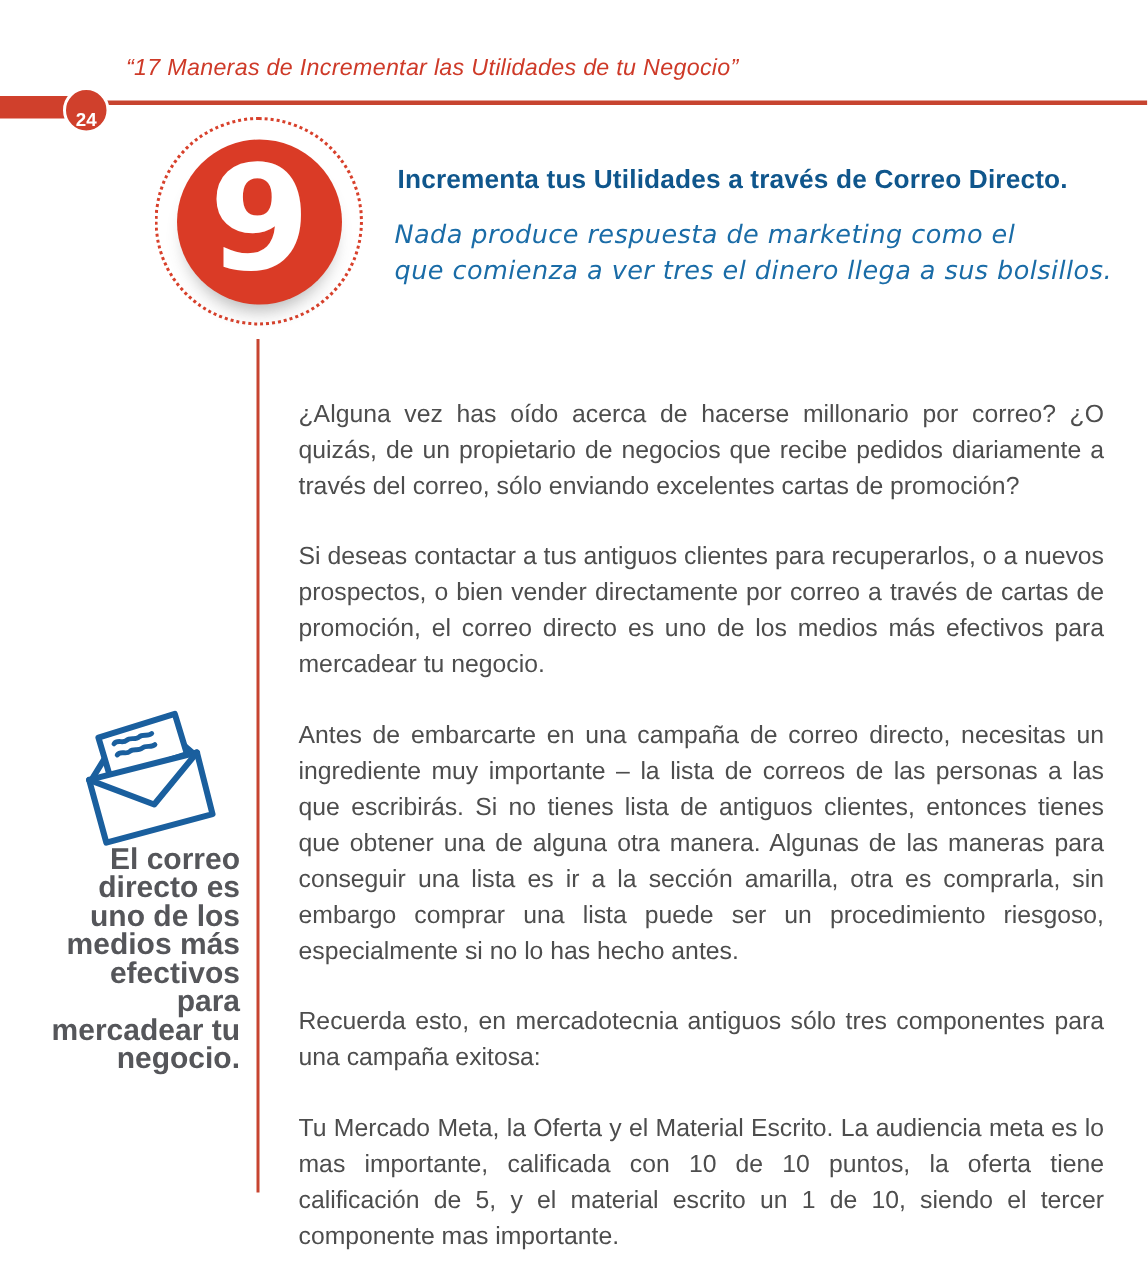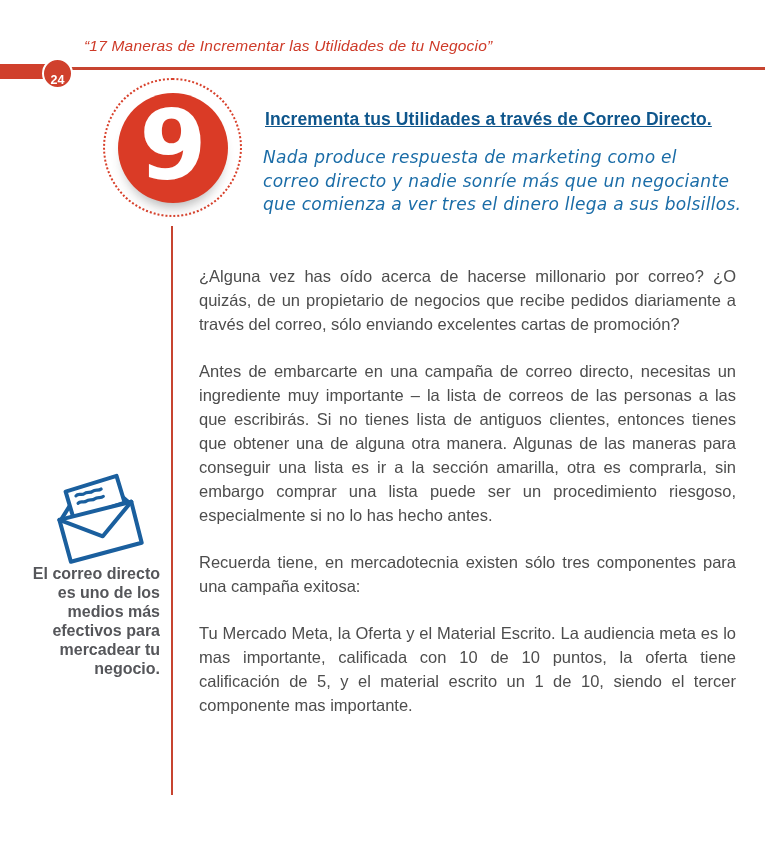--- a/index.html
+++ b/index.html
@@ -39,42 +39,42 @@
   .big-circle span{
     color:#ffffff;font-weight:bold;font-size:97px;line-height:1;
     font-family:"DejaVu Sans",sans-serif;transform:translateY(-3px);
   }
   .v-rule{
     position:absolute;left:171px;top:226px;width:2.3px;height:569px;background:#c74430;
   }
   
   .section-heading{
     position:absolute;left:265px;top:109px;width:478px;
-    color:#0f568c;font-weight:bold;font-size:17.5px;letter-spacing:.1px;text-decoration:underline;
+    color:#0f568c;font-weight:bold;font-size:17.5px;letter-spacing:.1px;
   }
   .tagline{
     position:absolute;left:263px;top:146px;width:480px;
     color:#1a6ca7;font-style:italic;font-size:17px;line-height:23.5px;
     letter-spacing:.3px;
     font-family:"DejaVu Sans",sans-serif;
   }
   
   .content{
     position:absolute;left:199px;top:248px;width:537px;
     color:#4d4d4d;font-size:16.5px;line-height:24px;text-align:justify;
   }
   .content p{margin:16px 0 23px 0;}
   
   .envelope{
     position:absolute;left:48px;top:470px;width:96px;height:94px;
   }
   .callout{
     position:absolute;left:26px;top:564px;width:134px;
     text-align:right;color:#55565a;font-weight:bold;
-    font-size:16px;line-height:19px;
+    font-size:20px;line-height:19px;
   }
 </style>
 </head>
 <body>
 
 <div class="page">
 
   <div class="header-title">“17 Maneras de Incrementar las Utilidades de tu Negocio”</div>
   <div class="header-bar"></div>
   <div class="header-rule"></div>
@@ -84,21 +84,20 @@
 
   <div class="dotted-ring"></div>
   <div class="big-circle">
     <span>9</span>
   </div>
   <div class="v-rule"></div>
 
   <div class="section-heading">Incrementa tus Utilidades a través de Correo Directo.</div>
   <div class="tagline">
     <div>Nada produce respuesta de marketing como el</div>
-    <div>correo directo y nadie sonríe más que un negociante</div>
     <div>que comienza a ver tres el dinero llega a sus bolsillos.</div>
   </div>
 
   <div class="envelope">
     <svg viewBox="0 0 100 98" width="96" height="94">
       <g transform="rotate(-9 50 50)" fill="none" stroke="#1a5f9e" stroke-width="4.2" stroke-linecap="round" stroke-linejoin="round">
 
         <path d="M13 47 L32 25 M87 40 L70 20"></path>
 
         <path d="M23 18 L78 10 L82 39 L27 48 Z" fill="#ffffff"></path>
@@ -108,18 +107,19 @@
         <path d="M12 46 L89 39 L93 83 L17 91 Z" fill="#ffffff"></path>
 
         <path d="M12 46 L54 70 L89 39"></path>
       </g>
     </svg>
   </div>
   <div class="callout">El correo directo es uno de los medios más efectivos para mercadear tu negocio.</div>
 
   <div class="content">
     <p>¿Alguna vez has oído acerca de hacerse millonario por correo? ¿O quizás, de un propietario de negocios que recibe pedidos diariamente a través del correo, sólo enviando excelentes cartas de promoción?</p>
+    <p>Si deseas contactar a tus antiguos clientes para recuperarlos, o a nuevos prospectos, o bien vender directamente por correo a través de cartas de promoción, el correo directo es uno de los medios más efectivos para mercadear tu negocio.</p>
     <p>Antes de embarcarte en una campaña de correo directo, necesitas un ingrediente muy importante – la lista de correos de las personas a las que escribirás. Si no tienes lista de antiguos clientes, entonces tienes que obtener una de alguna otra manera. Algunas de las maneras para conseguir una lista es ir a la sección amarilla, otra es comprarla, sin embargo comprar una lista puede ser un procedimiento riesgoso, especialmente si no lo has hecho antes.</p>
-    <p>Recuerda tiene, en mercadotecnia existen sólo tres componentes para una campaña exitosa:</p>
+    <p>Recuerda esto, en mercadotecnia antiguos sólo tres componentes para una campaña exitosa:</p>
     <p>Tu Mercado Meta, la Oferta y el Material Escrito. La audiencia meta es lo mas importante, calificada con 10 de 10 puntos, la oferta tiene calificación de 5, y el material escrito un 1 de 10, siendo el tercer componente mas importante.</p>
   </div>
 
 </div>
 
 </body></html>

